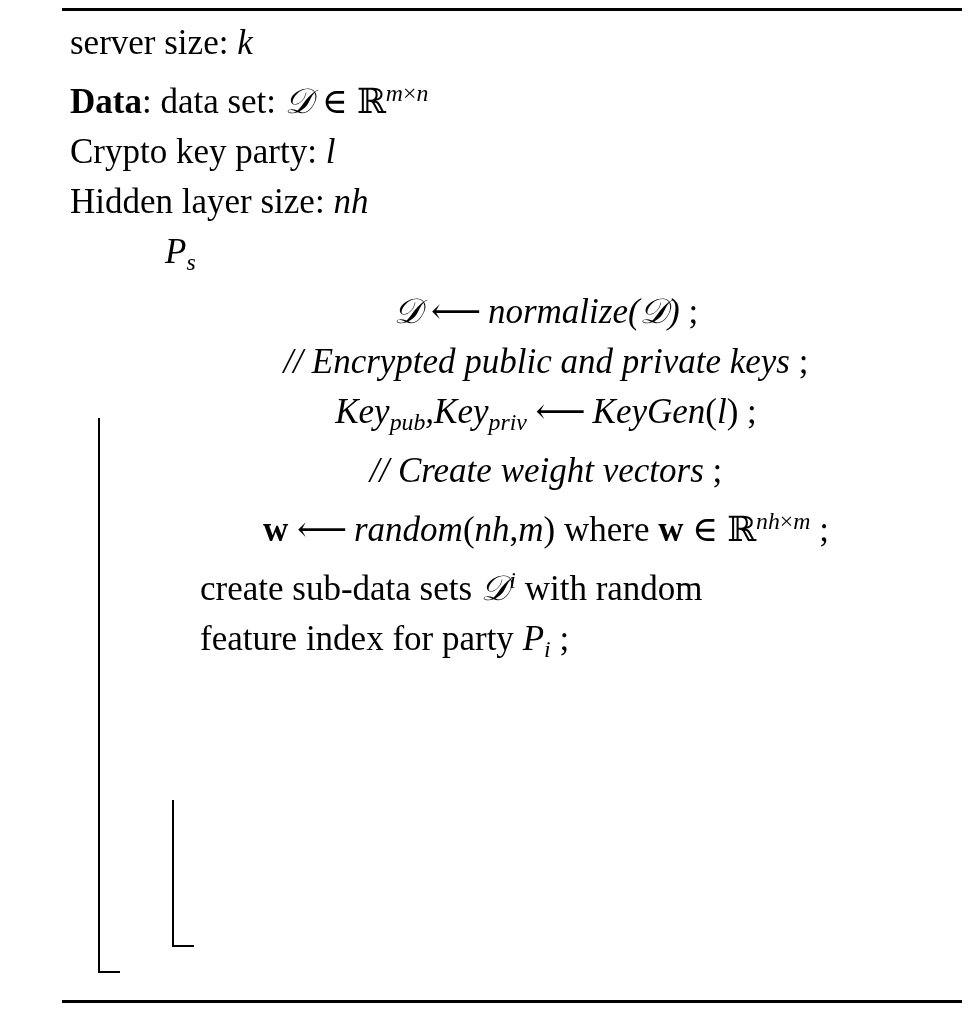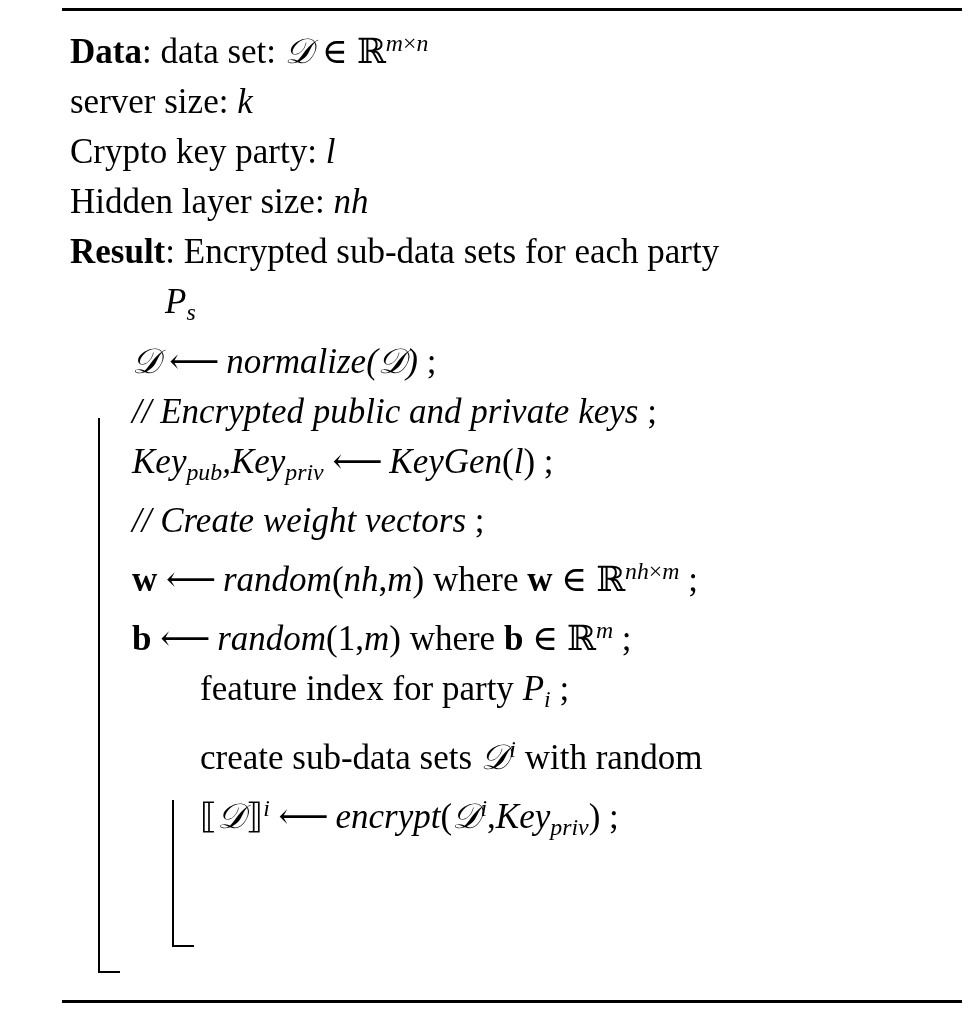--- a/index.html
+++ b/index.html
@@ -37,21 +37,21 @@
     top: 18px;
     width: 890px;
   }
 
   .line {
     font-size: 35px;
     line-height: 50px;
     white-space: nowrap;
     position: relative;
   }
-  .indent1 { padding-left: 62px; }
+  .indent1 { padding-left: 62px; text-align: center; }
   .indent2 { padding-left: 130px; }
   .indent3 { padding-left: 95px; }
 
   b, .bf { font-weight: bold; }
   .it { font-style: italic; }
   .up { font-style: normal; }
 
   
   .vline {
     position: absolute;
@@ -110,38 +110,35 @@
   <div class="rule rule-bottom"></div>
 
   <div class="vline vline-begin"></div>
   <div class="vline-begin-foot"></div>
   <div class="vline vline-for"></div>
   <div class="vline-for-foot"></div>
 
   <div class="body">
 
     <div class="line">
-      <span class="bf">Data</span><span>: data set: </span><span class="script">𝒟</span><span> <span>∈</span> </span><span class="blackboard">ℝ</span><sup class="it"><span>m</span><span class="up">×</span><span>n</span></sup>
+      <span>server size: </span><span class="it">k</span>
     </div>
 
     <div class="line">
-      <span>server size: </span><span class="it">k</span>
+      <span class="bf">Data</span><span>: data set: </span><span class="script">𝒟</span><span> <span>∈</span> </span><span class="blackboard">ℝ</span><sup class="it"><span>m</span><span class="up">×</span><span>n</span></sup>
     </div>
 
     <div class="line">
       <span>Crypto key party: </span><span class="it">l</span>
     </div>
 
     <div class="line">
       <span>Hidden layer size: </span><span class="it">nh</span>
     </div>
 
-    <div class="line">
-      <span class="bf">Result</span><span>: Encrypted sub-data sets for each party</span>
-    </div>
     <div class="line indent3">
       <span class="it">P</span><sub class="it">s</sub>
     </div>
 
 
     <div class="line indent1">
       <span class="script">𝒟</span>
       <span class="arrow">⟵</span>
       <span class="it">normalize</span><span class="it">(</span><span class="script">𝒟</span><span class="it">)</span> <span>;</span>
     </div>
@@ -163,42 +160,28 @@
     <div class="line indent1">
       <span class="bf">w</span>
       <span class="arrow">⟵</span>
       <span class="it">random</span><span>(</span><span class="it">nh</span><span>,</span><span class="it">m</span><span>)</span>
       <span>where</span>
       <span class="bf">w</span>
       <span>∈</span>
       <span class="blackboard">ℝ</span><sup class="it"><span>nh</span><span class="up">×</span><span>m</span></sup> <span>;</span>
     </div>
 
-    <div class="line indent1">
-      <span class="bf">b</span>
-      <span class="arrow">⟵</span>
-      <span class="it">random</span><span>(1,</span><span class="it">m</span><span>)</span>
-      <span>where</span>
-      <span class="bf">b</span>
-      <span>∈</span>
-      <span class="blackboard">ℝ</span><sup class="it">m</sup> <span>;</span>
-    </div>
 
-
-    <div class="line indent2">
-      <span>feature index for party</span>
-      <span class="it">P</span><sub class="it">i</sub> <span>;</span>
-    </div>
 
     <div class="line indent2">
       <span>create sub-data sets</span>
       <span class="script">𝒟</span><sup class="it">i</sup>
       <span>with random</span>
     </div>
 
     <div class="line indent2">
-      <span class="blackboard">⟦</span><span class="script">𝒟</span><span class="blackboard">⟧</span><sup class="it">i</sup>
-      <span class="arrow">⟵</span>
-      <span class="it">encrypt</span><span>(</span><span class="script">𝒟</span><sup class="it">i</sup><span>,</span><span class="it">Key</span><sub class="it">priv</sub><span>)</span> <span>;</span>
+      <span>feature index for party</span>
+      <span class="it">P</span><sub class="it">i</sub> <span>;</span>
     </div>
+
 
   </div>
 </div>
 
 </body></html>

